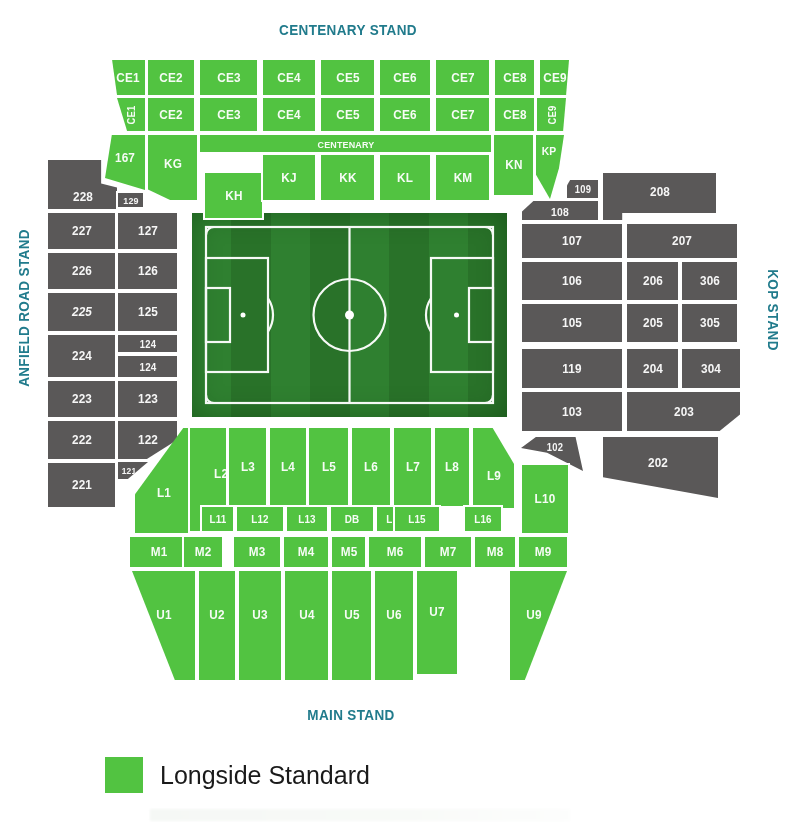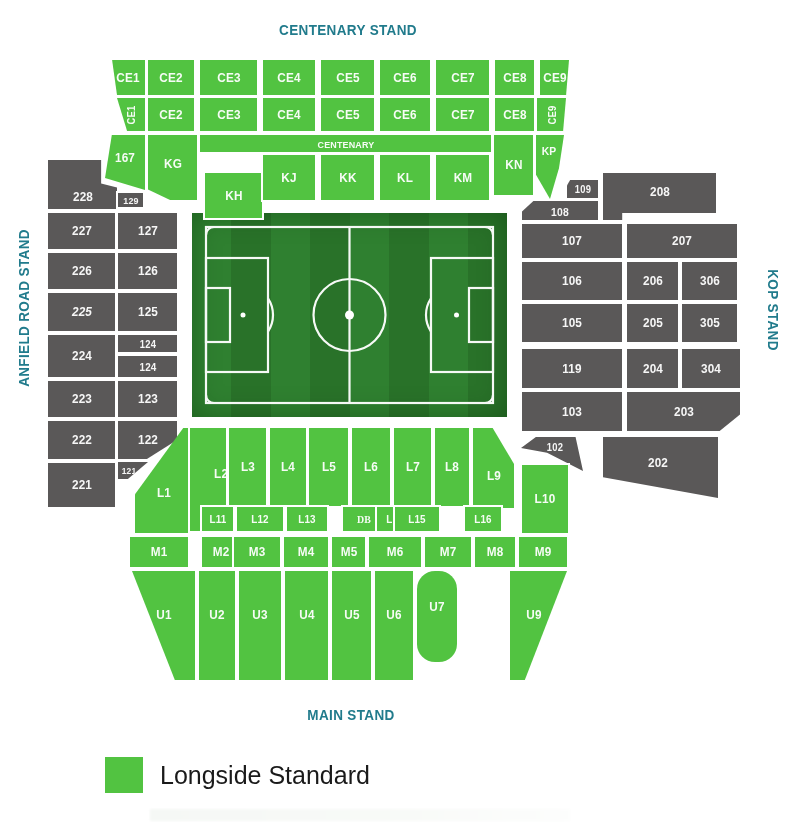--- a/index.html
+++ b/index.html
@@ -282,36 +282,36 @@
       </div>
       <div class="sec green" style="left: 202px; top: 507px; width: 31px; height: 24px;">
         <span class="lbl" style="font-size: 10.5px; left: 50%; top: 50%; transform: translate(-50%, -50%) scaleX(0.94);">L11</span>
       </div>
       <div class="sec green" style="left: 237px; top: 507px; width: 46px; height: 24px;">
         <span class="lbl" style="font-size: 10.5px; left: 50%; top: 50%; transform: translate(-50%, -50%) scaleX(0.94);">L12</span>
       </div>
       <div class="sec green" style="left: 287px; top: 507px; width: 40px; height: 24px;">
         <span class="lbl" style="font-size: 10.5px; left: 50%; top: 50%; transform: translate(-50%, -50%) scaleX(0.94);">L13</span>
       </div>
-      <div class="sec green" style="left: 343px; top: 507px; width: 42px; height: 24px; font-family: Liberation Serif, serif;">
+      <div class="sec green" style="left: 331px; top: 507px; width: 42px; height: 24px;">
         <span class="lbl" style="font-size: 10.5px; left: 50%; top: 50%; transform: translate(-50%, -50%) scaleX(0.94);">DB</span>
       </div>
       <div class="sec green" style="left: 377px; top: 507px; width: 36px; height: 24px;">
         <span class="lbl" style="font-size: 10.5px; left: 50%; top: 50%; transform: translate(-50%, -50%) scaleX(0.94);">L14</span>
       </div>
       <div class="sec green" style="left: 395px; top: 507px; width: 44px; height: 24px;">
         <span class="lbl" style="font-size: 10.5px; left: 50%; top: 50%; transform: translate(-50%, -50%) scaleX(0.94);">L15</span>
       </div>
       <div class="sec green" style="left: 465px; top: 507px; width: 36px; height: 24px;">
         <span class="lbl" style="font-size: 10.5px; left: 50%; top: 50%; transform: translate(-50%, -50%) scaleX(0.94);">L16</span>
       </div>
       <div class="sec green" style="left: 130px; top: 537px; width: 58px; height: 30px;">
         <span class="lbl" style="left: 50%; top: 50%; transform: translate(-50%, -50%) scaleX(0.94);">M1</span>
       </div>
-      <div class="sec green" style="left: 202px; top: 537px; width: 38px; height: 30px;">
+      <div class="sec green" style="left: 184px; top: 537px; width: 38px; height: 30px;">
         <span class="lbl" style="left: 50%; top: 50%; transform: translate(-50%, -50%) scaleX(0.94);">M2</span>
       </div>
       <div class="sec green" style="left: 234px; top: 537px; width: 46px; height: 30px;">
         <span class="lbl" style="left: 50%; top: 50%; transform: translate(-50%, -50%) scaleX(0.94);">M3</span>
       </div>
       <div class="sec green" style="left: 284px; top: 537px; width: 44px; height: 30px;">
         <span class="lbl" style="left: 50%; top: 50%; transform: translate(-50%, -50%) scaleX(0.94);">M4</span>
       </div>
       <div class="sec green" style="left: 332px; top: 537px; width: 33px; height: 30px;">
         <span class="lbl" style="left: 50%; top: 50%; transform: translate(-50%, -50%) scaleX(0.94);">M5</span>
@@ -339,21 +339,21 @@
       </div>
       <div class="sec green" style="left: 285px; top: 571px; width: 43px; height: 109px;">
         <span class="lbl" style="left: 50%; top: 40%; transform: translate(-50%, -50%) scaleX(0.94);">U4</span>
       </div>
       <div class="sec green" style="left: 332px; top: 571px; width: 39px; height: 109px;">
         <span class="lbl" style="left: 50%; top: 40%; transform: translate(-50%, -50%) scaleX(0.94);">U5</span>
       </div>
       <div class="sec green" style="left: 375px; top: 571px; width: 38px; height: 109px;">
         <span class="lbl" style="left: 50%; top: 40%; transform: translate(-50%, -50%) scaleX(0.94);">U6</span>
       </div>
-      <div class="sec green" style="left: 417px; top: 571px; width: 40px; height: 91px; border-radius: 18px;">
+      <div class="sec green" style="left: 417px; top: 571px; width: 40px; height: 103px;">
         <span class="lbl" style="left: 50%; top: 40%; transform: translate(-50%, -50%) scaleX(0.94);">U7</span>
       </div>
       <div class="sec green" style="left: 510px; top: 571px; width: 57px; height: 109px; clip-path: polygon(0px 0px, 100% 0px, 26% 100%, 0px 100%);">
         <span class="lbl" style="left: 42%; top: 40%; transform: translate(-50%, -50%) scaleX(0.94);">U9</span>
       </div>
     </div>
 
   <div id="legend">
     <span class="swatch"></span>
     <span class="legend-label">Longside Standard</span>

